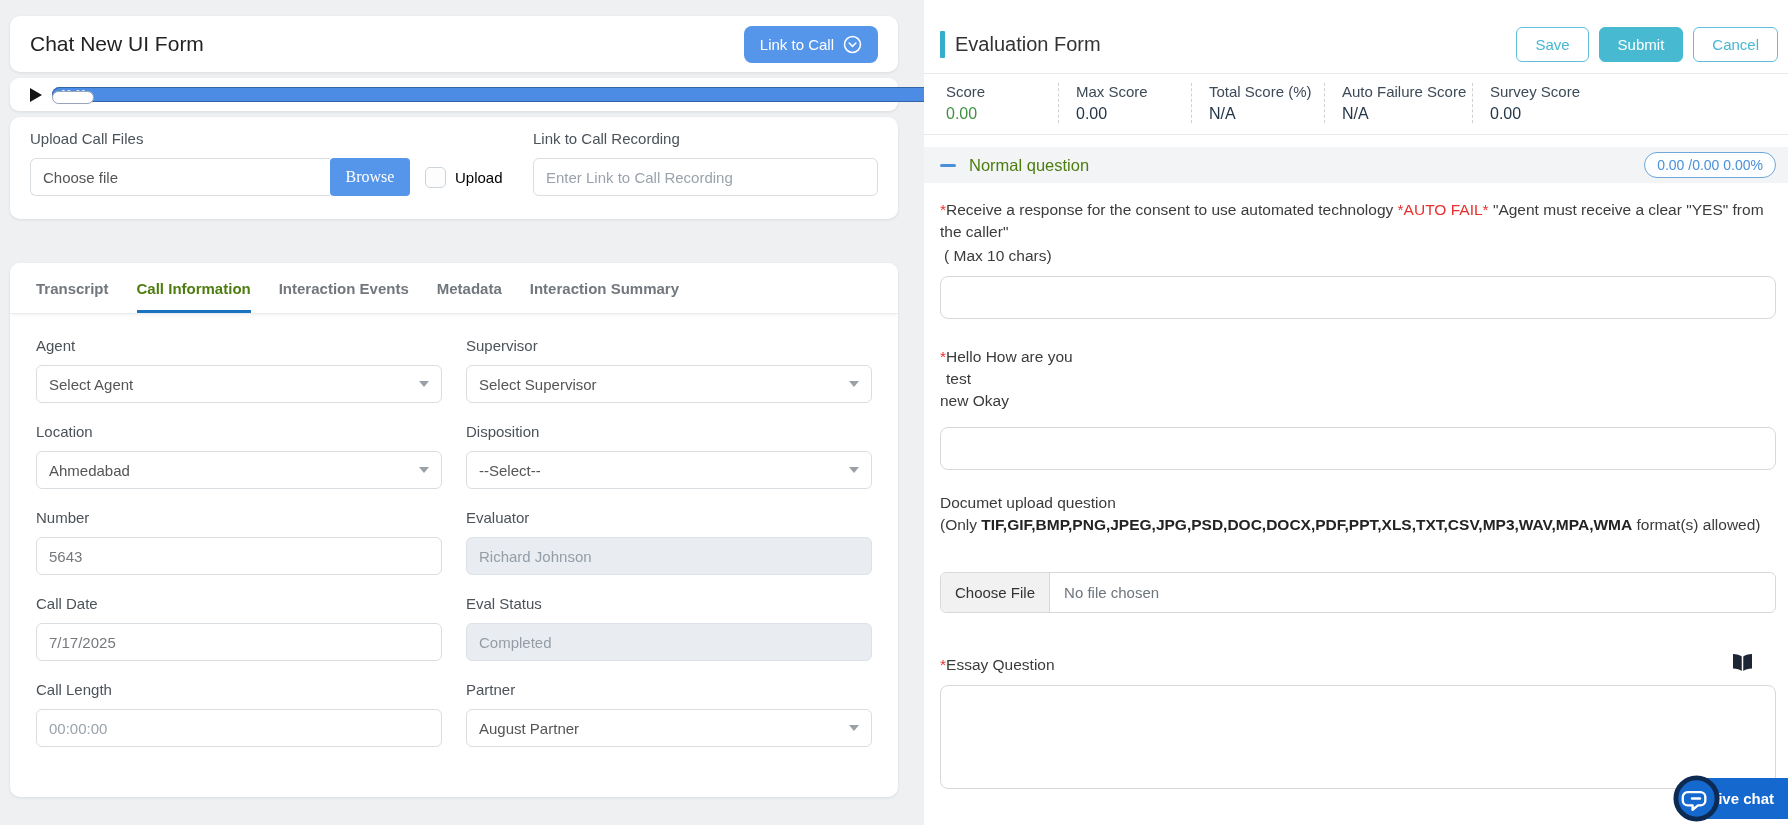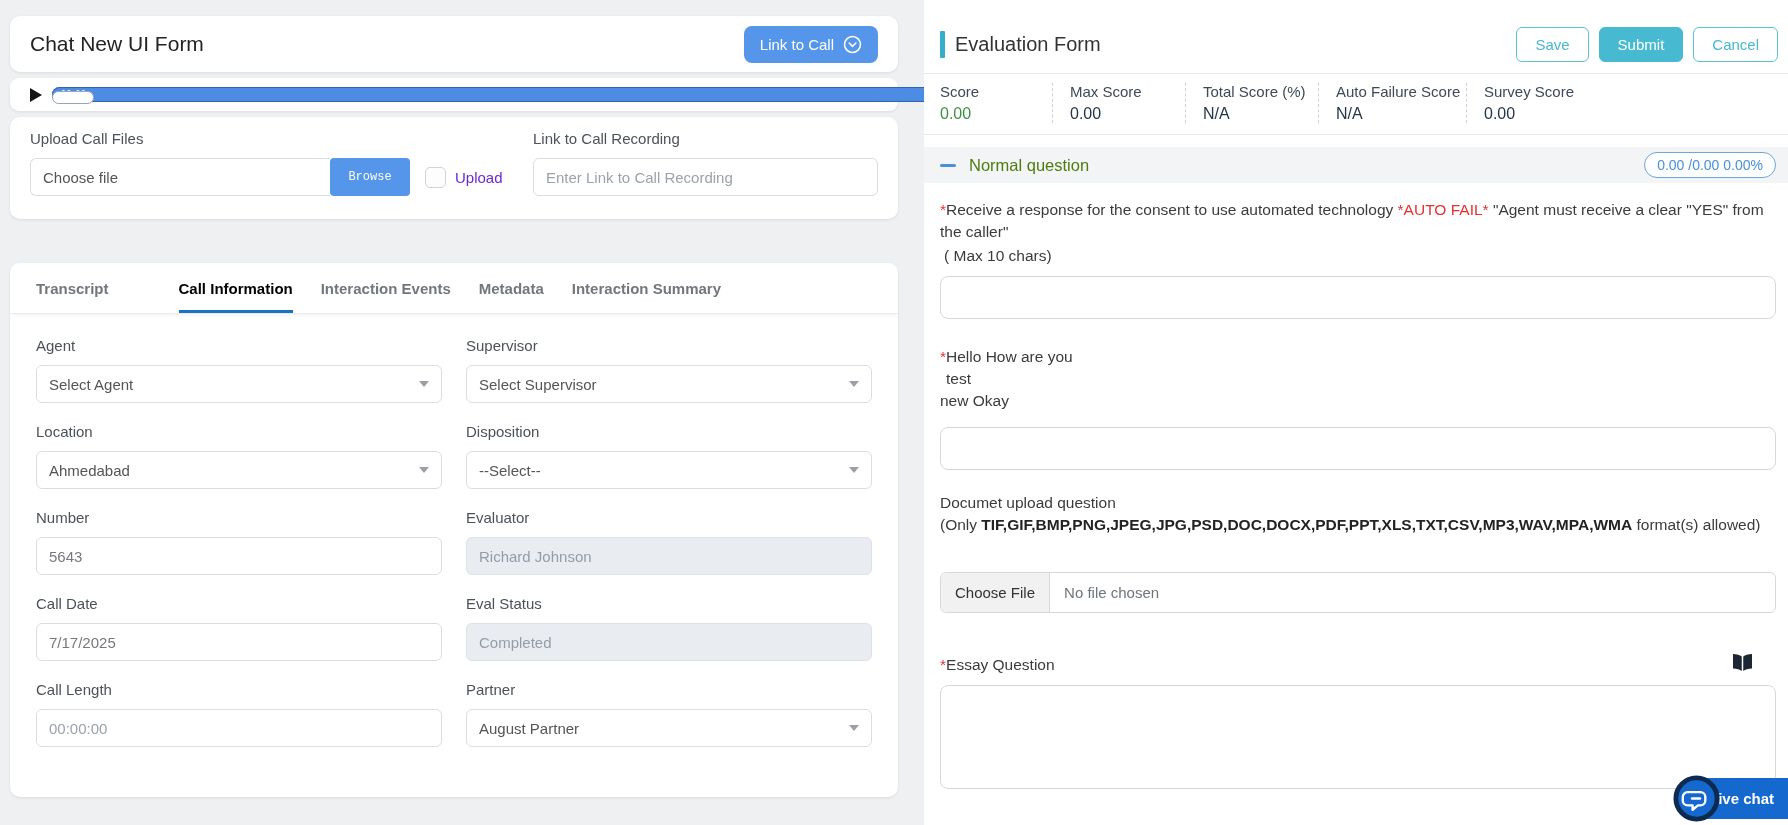--- a/index.html
+++ b/index.html
@@ -57,47 +57,47 @@
   .field-label { font-size: 15px; color: #4b5259; margin-bottom: 11px; }
   .file-row { display: flex; align-items: center; }
   .file-group { display: flex; width: 380px; }
   .filebox {
     flex: 1; height: 38px; border: 1px solid #d9dee3; border-right: none;
     border-radius: 6px 0 0 6px; display: flex; align-items: center;
     padding: 0 12px; font-size: 15px; color: #555; cursor: pointer; background: #fff;
   }
   .btn-browse {
     width: 80px; height: 38px; background: #5596ea; color: #fff;
-    border: none; border-radius: 4px; font-family: Liberation Mono, monospace; font-size: 12px; cursor: pointer;
+    border: none; border-radius: 4px; font-family: Liberation Serif, serif; font-size: 16px; cursor: pointer;
   }
   .checkbox-group { display: flex; align-items: center; margin-left: 15px; gap: 9px; }
   .checkbox {
     width: 21px; height: 21px; border: 1px solid #ccd3da; border-radius: 5px;
     background: #fdfdfd; cursor: pointer;
   }
-  .checkbox-label { font-size: 15px; color: #6d28d9; }
+  .checkbox-label { font-size: 15px; color: #000000; }
   .text-input {
     width: 100%; height: 38px; border: 1px solid #d9dee3; border-radius: 6px;
     padding: 0 12px; font-family: inherit; font-size: 15px; color: #0f172a;
     outline: none; background: #fff;
   }
   .text-input::placeholder { color: #9aa2ab; }
 
   .main-card { margin-top: 44px; min-height: 534px; }
   .tabs {
     display: flex; gap: 28px; padding: 17px 26px 0;
     border-bottom: 1px solid #e9ecef;
     box-shadow: 0 3px 4px -2px rgba(0,0,0,.06);
     border-radius: 10px 10px 0 0; background: #fff;
   }
   .tab {
     font-size: 15px; font-weight: 700; color: #71777d;
     padding-bottom: 13px; cursor: pointer; border-bottom: 3px solid transparent;
   }
-  .tab.active { color: #000000; border-bottom-color: #1a73c0; margin-left: 42px; }
+  .tab.active { color: #4d7c0f; border-bottom-color: #1a73c0; }
   .form-grid {
     display: grid; grid-template-columns: 1fr 1fr;
     column-gap: 24px; row-gap: 20px;
     padding: 23px 26px 26px;
   }
   .fbox {
     height: 38px; border: 1px solid #d9dee3; border-radius: 6px;
     display: flex; align-items: center; justify-content: space-between;
     padding: 0 12px; font-size: 15px; color: #555; background: #fff; cursor: pointer;
   }
@@ -127,21 +127,21 @@
     font-family: inherit; font-size: 15px; padding: 8px 18px;
     border-radius: 6px; cursor: pointer;
   }
   .btn-solid-teal {
     background: #47bad2; border: 1px solid #47bad2; color: #fff;
     font-family: inherit; font-size: 15px; padding: 8px 18px;
     border-radius: 6px; cursor: pointer;
   }
   .score-strip {
     display: flex; border-top: 1px solid #e7e9ea; border-bottom: 1px solid #e7e9ea;
-    padding: 9px 0 11px;
+    padding: 9px 6px 11px;
   }
   .score-col { padding: 0 17px; }
   .score-col + .score-col { border-left: 1px dashed #ccd0d4; }
   .score-col:nth-child(1) { width: 128px; padding-left: 16px; }
   .score-col:nth-child(2) { width: 133px; }
   .score-col:nth-child(3) { width: 133px; }
   .score-col:nth-child(4) { width: 148px; }
   .score-label { font-size: 15px; color: #3d4a57; white-space: nowrap; }
   .score-value { font-size: 16px; color: #24374a; margin-top: 5px; }
   .score-value.green { color: #3f9142; }

